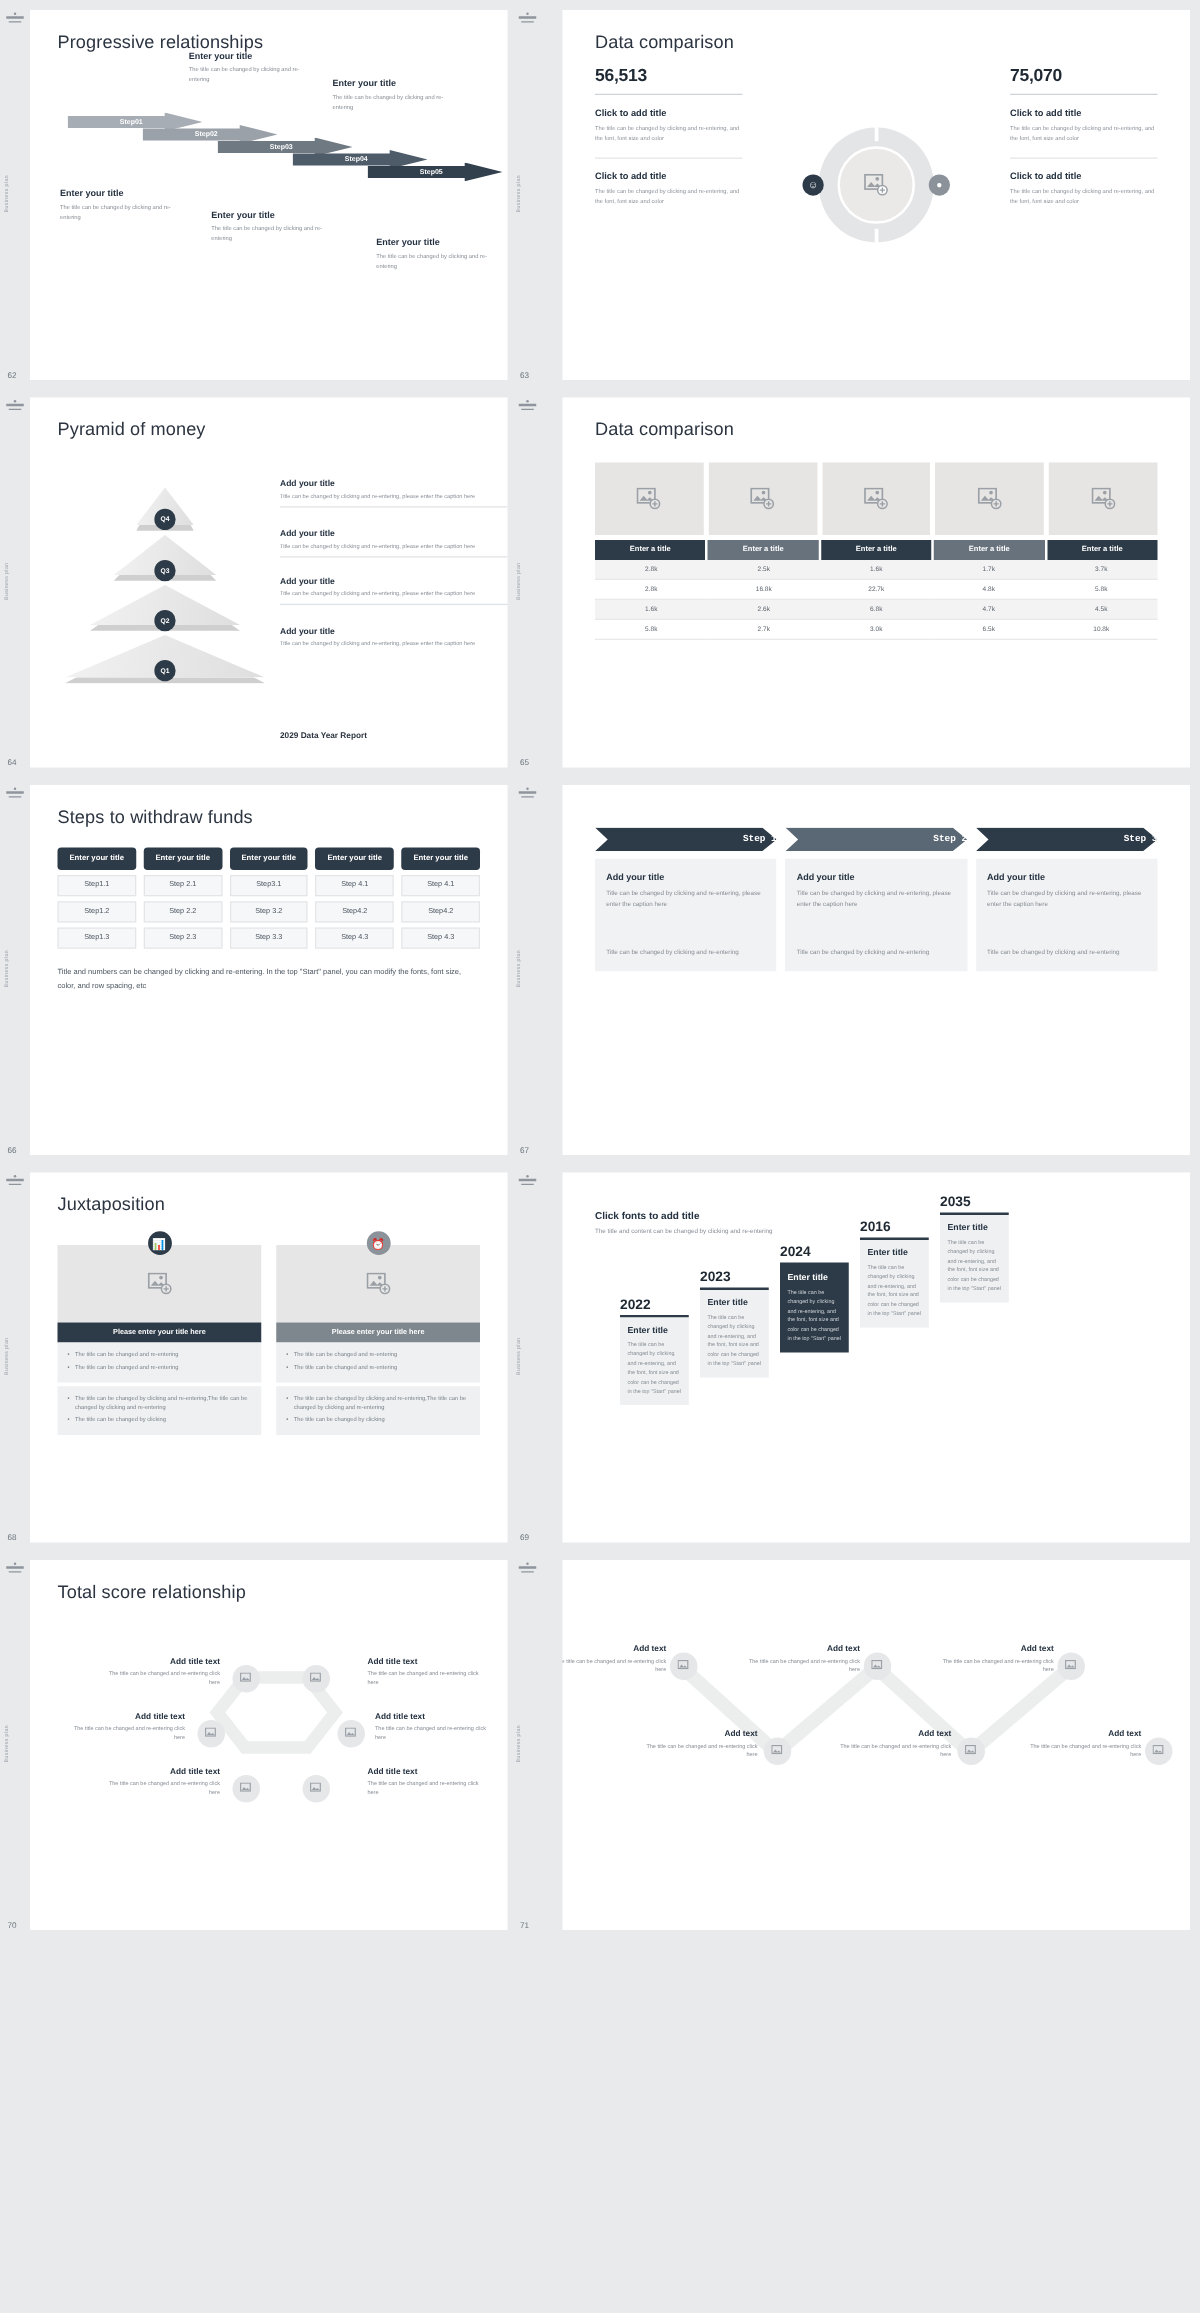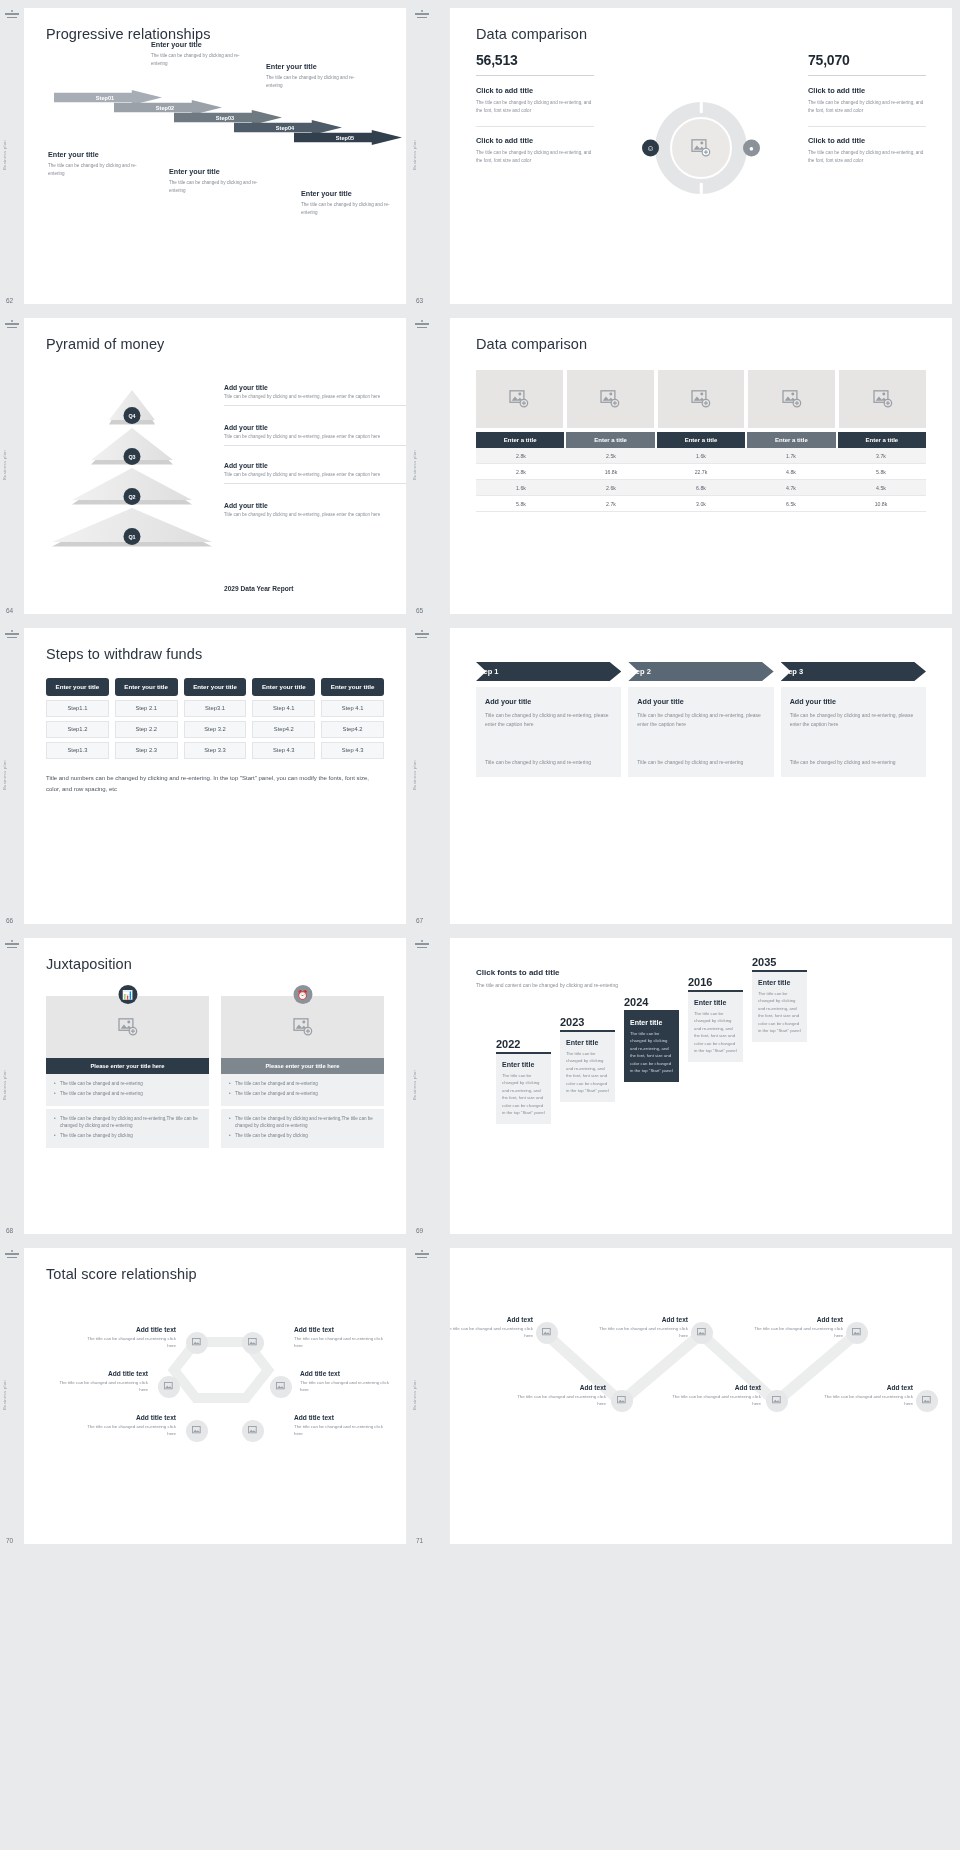--- a/index.html
+++ b/index.html
@@ -106,21 +106,21 @@
   .steprow { display:flex; gap:6px; margin-bottom:4px; }
   .stepgrid .hd { background:#2d3a47; color:#fff; font-size:6.2px; font-weight:bold;
                   border-radius:3px; padding:5px 0; text-align:center; flex:1; line-height:1.25; }
   .stepgrid .cell { background:#f6f7f8; border:1px solid #e3e6e9; font-size:5.8px;
                     color:#4b5560; text-align:center; padding:4.5px 0; flex:1; }
   .stepnote { margin-top:14px; font-size:6px; color:#4b5560; line-height:1.85; }
 
   
   .chev-row { display:flex; gap:7px; margin-top:16px; }
   .chev { flex:1; height:19px; position:relative; color:#fff; font-size:7.5px; font-weight:bold;
-          display:flex; align-items:center; justify-content:flex-start; }
+          display:flex; align-items:center; justify-content:flex-end;font-family:Liberation Mono, monospace; }
   .chev::before { content:""; position:absolute; inset:0;
     clip-path:polygon(0 0,92% 0,100% 50%,92% 100%,0 100%,7% 50%); }
   .chev.c1::before { background:#2d3a47; }
   .chev.c2::before { background:#5a6774; }
   .chev.c3::before { background:#2d3a47; }
   .chev span { position:relative; z-index:2; }
   .col-row { display:flex; gap:7px; margin-top:6px; }
   .tcol { flex:1; background:#f1f2f3; padding:10px 9px; }
   .tcol .h { font-size:7.2px; font-weight:bold; color:#243140; margin-bottom:5px; }
   .tcol .p { font-size:5px; color:#868d95; line-height:1.85; }

